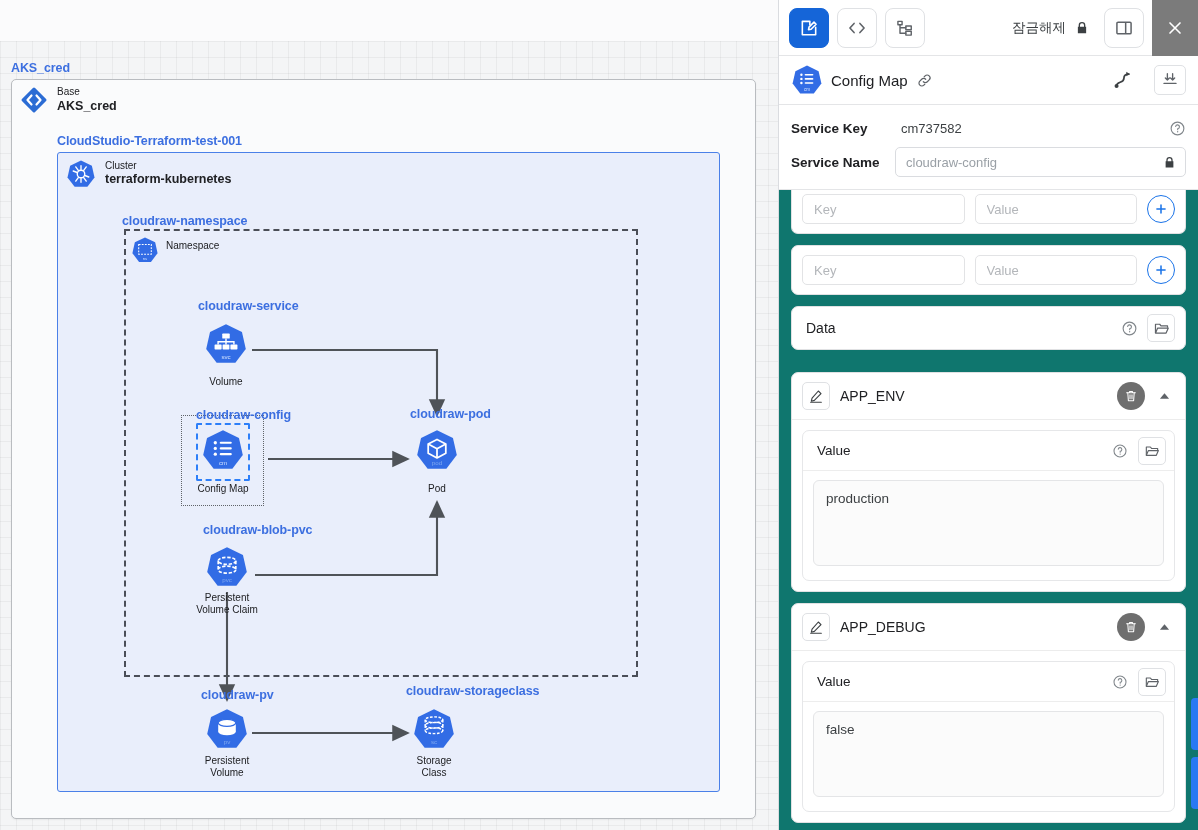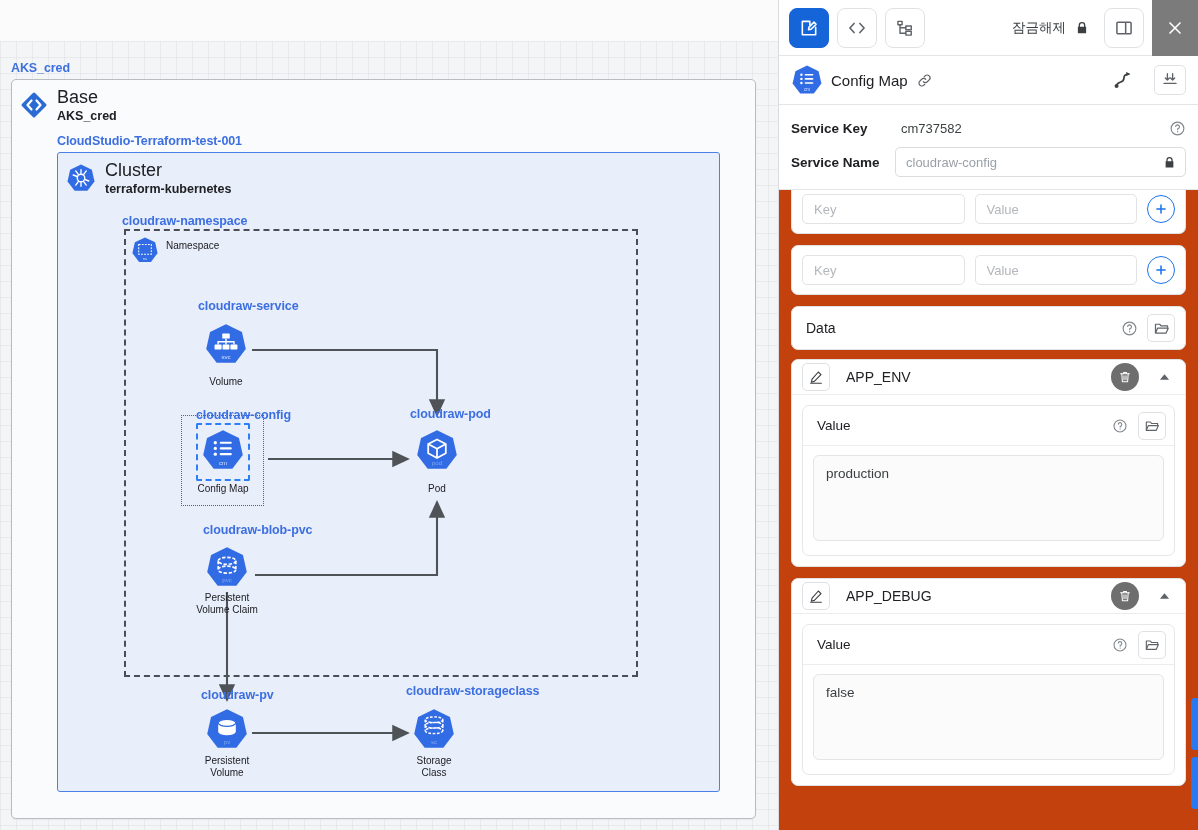--- a/index.html
+++ b/index.html
@@ -39,21 +39,21 @@
   
   #base-group {
     position:absolute; left:11px; top:79px; width:745px; height:740px;
     border:1px solid #b9bcc0; border-radius:5px;
     background:#fafbfc;
     box-shadow:0 1px 2px rgba(0,0,0,.06);
   }
   #base-label { left:11px; top:61px; }
   .node-head { position:absolute; display:flex; align-items:center; gap:9px; }
   .node-head .txt { line-height:1.25; }
-  .node-head .t1 { font-size:18px; color:#202124; font-weight:normal; }
+  .node-head .t1 { font-size:10px; color:#202124; font-weight:normal; }
   .node-head .t2 { font-size:12.5px; color:#202124; font-weight:bold; }
 
   
   #cluster-group {
     position:absolute; left:57px; top:152px; width:663px; height:640px;
     border:1.5px solid #4a80e8; border-radius:3px;
     background:#e9eefb;
   }
   #cluster-label { left:57px; top:134px; }
 
@@ -128,21 +128,21 @@
   .field-input input {
     border:0; outline:0; flex:1 1 auto; font-size:13px; background:transparent;
     font-family:"Liberation Sans", sans-serif; color:#3c4043;
   }
   .field-input input::placeholder { color:#9aa0a6; }
   .help { color:#80868b; flex:0 0 auto; display:flex; align-items:center; }
 
   
   #panel-body {
     flex:1 1 auto; overflow:hidden; position:relative;
-    padding:0 12px 6px 12px; background:#c2410c;
+    padding:0 12px 6px 12px; background:#0f766e;
   }
   .card {
     background:#fff; border:1px solid #e0e1e3; border-radius:7px; margin-bottom:11px;
   }
   .card-head {
     height:41px; display:flex; align-items:center; padding:0 10px 0 14px;
     border-bottom:1px solid #ececec;
   }
   .card-head .name { font-size:14px; color:#202124; flex:1 1 auto; }
   .ico-btn {
@@ -161,21 +161,21 @@
     font-family:"Liberation Sans", sans-serif; color:#3c4043; }
   .kv-in input::placeholder { color:#b3b6ba; }
   .add-btn {
     width:28px; height:28px; border-radius:50%; border:1.4px solid #1a73e8; background:#fff;
     color:#1a73e8; display:flex; align-items:center; justify-content:center; flex:0 0 28px;
     cursor:pointer; font-size:17px; line-height:1;
   }
 
   
   .entry { background:#fff; border:1px solid #e0e1e3; border-radius:7px; margin-bottom:11px; }
-  .entry-head { height:35px; display:flex; align-items:center; padding:0 12px 0 10px; gap:16px;
+  .entry-head { height:47px; display:flex; align-items:center; padding:0 12px 0 10px; gap:10px;
      border-bottom:1px solid #ececec; }
   .pencil-btn {
     width:28px; height:28px; border:1px solid #dfe1e4; border-radius:5px; background:#fff;
     display:flex; align-items:center; justify-content:center; color:#3c4043; cursor:pointer;
   }
   .entry-head .ekey { font-size:14px; color:#202124; flex:1 1 auto; }
   .trash {
     width:28px; height:28px; border-radius:50%; background:#6e6e6e; color:#fff;
     display:flex; align-items:center; justify-content:center; cursor:pointer;
   }
@@ -508,21 +508,21 @@
             <input type="text" value="" placeholder="Value" style="">
           </span>
           <span class="add-btn">
             <svg width="14" height="14" viewBox="0 0 24 24" fill="none" stroke="currentColor" stroke-width="2.6" stroke-linecap="round">
                 <path d="M12 5 L12 19 M5 12 L19 12"></path>
               </svg>
           </span>
         </div>
       </div>
 
-      <div class="card" style="margin-bottom:9px;">
+      <div class="card" style="margin-bottom:22px;">
         <div class="card-head" style="border-bottom:none;height:42px;">
           <span class="name">Data</span>
           <span class="ico-plain">
             <svg width="17" height="17" viewBox="0 0 24 24" fill="none" stroke="currentColor" stroke-width="1.6">
               <circle cx="12" cy="12" r="9"></circle>
                 <path d="M9.4 9.2a2.7 2.7 0 1 1 2.9 3.1v1.4" stroke-linecap="round"></path>
               <circle cx="12.2" cy="16.6" r="0.95" fill="currentColor" stroke="none"></circle>
             </svg>
           </span>
           <span class="ico-btn">

